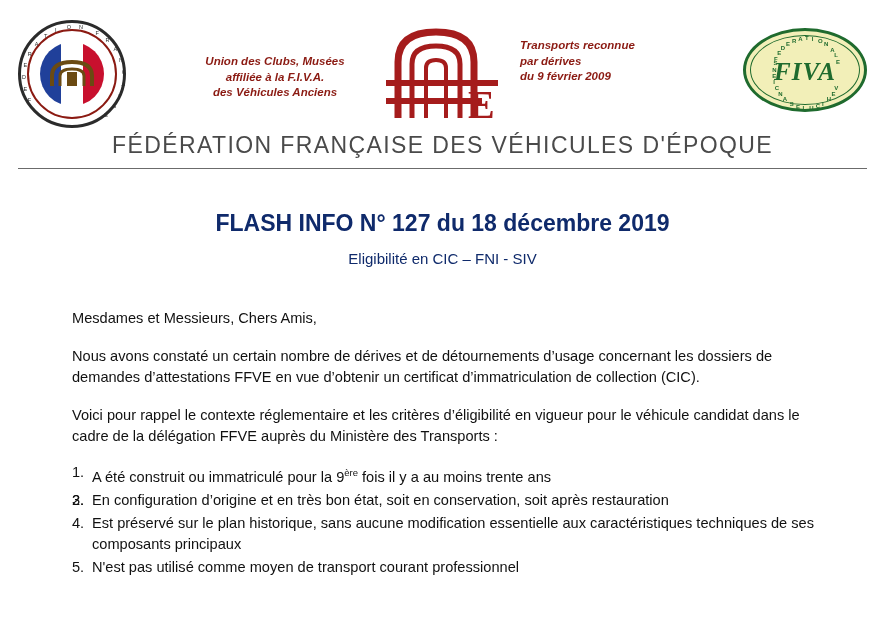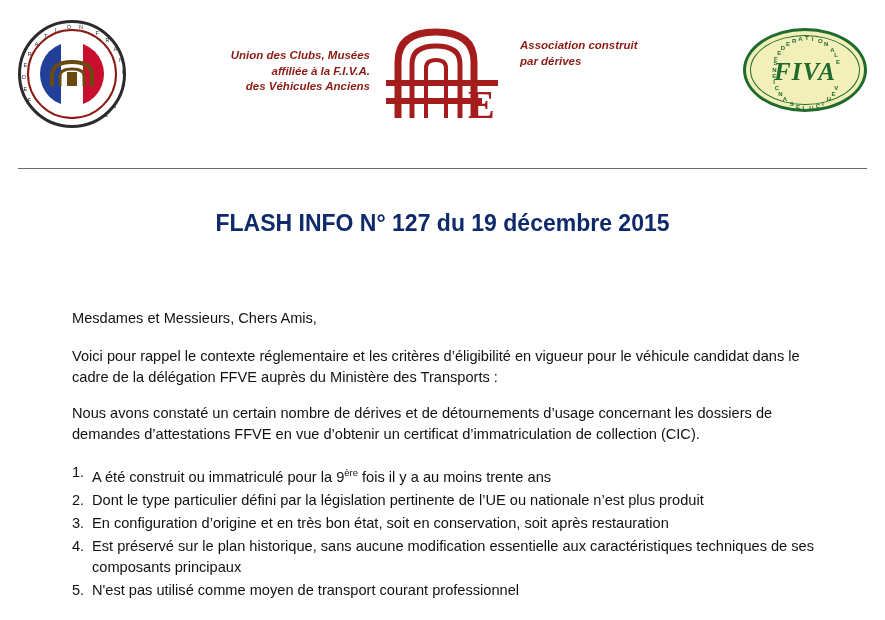--- a/index.html
+++ b/index.html
@@ -95,23 +95,23 @@
     position: absolute;
     font-family: "Liberation Sans", sans-serif;
     font-style: italic;
     font-weight: bold;
     color: #8b1a12;
     font-size: 11.5px;
     line-height: 15.5px;
   }
   .tagline.left {
     left: 0;
-    top: 26px;
+    top: 32px;
     width: 190px;
-    text-align: right;
+    text-align: center;
   }
   .tagline.right {
     left: 340px;
     top: 16px;
     width: 180px;
     text-align: left;
   }
   .ffve-mark {
     position: absolute;
     left: 196px;
@@ -296,22 +296,23 @@
           <path d="M22 96 L22 40 Q22 10 60 10 Q98 10 98 40 L98 96" fill="none" stroke="#a51c1c" stroke-width="7"></path>
           <path d="M36 96 L36 42 Q36 24 60 24 Q84 24 84 42 L84 96" fill="none" stroke="#a51c1c" stroke-width="5"></path>
           <path d="M50 96 L50 46 Q50 38 60 38 Q70 38 70 46 L70 96" fill="none" stroke="#a51c1c" stroke-width="4"></path>
           <rect x="10" y="58" width="112" height="6" fill="#a51c1c"></rect>
           <rect x="10" y="76" width="96" height="6" fill="#a51c1c"></rect>
           <text x="92" y="96" font-family="Liberation Serif, serif" font-size="40" font-weight="bold" fill="#a51c1c">E</text>
         </svg>
       </div>
 
       <div class="tagline right">
-        <div>Association construit</div>
+        <div>Transports reconnue</div>
         <div>par dérives</div>
+        <div>du 9 février 2009</div>
       </div>
     </div>
 
     <div class="fiva">
       <div class="fiva-oval"></div>
       <div class="fiva-oval-in"></div>
       <div class="fiva-arc">
         <span style="transform:rotate(-66deg) translate(0,-34px) rotate(66deg)">F</span>
         <span style="transform:rotate(-55deg) translate(0,-34px) rotate(55deg)">E</span>
         <span style="transform:rotate(-44deg) translate(0,-35px) rotate(44deg)">D</span>
@@ -340,38 +341,39 @@
         <span style="transform:rotate(221deg) translate(0,-34px) rotate(-221deg)">A</span>
         <span style="transform:rotate(232deg) translate(0,-34px) rotate(-232deg)">N</span>
         <span style="transform:rotate(243deg) translate(0,-34px) rotate(-243deg)">C</span>
         <span style="transform:rotate(254deg) translate(0,-33px) rotate(-254deg)">I</span>
         <span style="transform:rotate(265deg) translate(0,-33px) rotate(-265deg)">E</span>
         <span style="transform:rotate(276deg) translate(0,-33px) rotate(-276deg)">N</span>
         <span style="transform:rotate(287deg) translate(0,-33px) rotate(-287deg)">S</span>
       </div>
     </div>
 
+    <div class="federation-title">FÉDÉRATION FRANÇAISE DES VÉHICULES D'ÉPOQUE</div>
     <div class="rule"></div>
   </div>
 
-  <div class="doc-title">FLASH INFO N° 127 du 19 décembre 2015</div>
+  <div class="doc-title">FLASH INFO N° 127 du 18 décembre 2019</div>
+  <div class="doc-subtitle">Eligibilité en CIC – FNI - SIV</div>
 
   <div class="content">
     <div class="para">Mesdames et Messieurs, Chers Amis,</div>
+    <div class="para">Nous avons constaté un certain nombre de dérives et de détournements d’usage concernant les dossiers de demandes d’attestations FFVE en vue d’obtenir un certificat d’immatriculation de collection (CIC).</div>
     <div class="para tight">Voici pour rappel le contexte réglementaire et les critères d’éligibilité en vigueur pour le véhicule candidat dans le cadre de la délégation FFVE auprès du Ministère des Transports :</div>
-    <div class="para">Nous avons constaté un certain nombre de dérives et de détournements d’usage concernant les dossiers de demandes d’attestations FFVE en vue d’obtenir un certificat d’immatriculation de collection (CIC).</div>
 
     <ol class="list">
       <li>
         <span class="num">1.</span>
         <span>A été construit ou immatriculé pour la 9</span><sup>ère</sup><span> fois il y a au moins trente ans</span>
       </li>
       <li>
         <span class="num">2.</span>
-        <span>Dont le type particulier défini par la législation pertinente de l’UE ou nationale n’est plus produit</span>
       </li>
       <li>
         <span class="num">3.</span>
         <span>En configuration d’origine et en très bon état, soit en conservation, soit après restauration</span>
       </li>
       <li>
         <span class="num">4.</span>
         <span>Est préservé sur le plan historique, sans aucune modification essentielle aux caractéristiques techniques de ses composants principaux</span>
       </li>
       <li>

